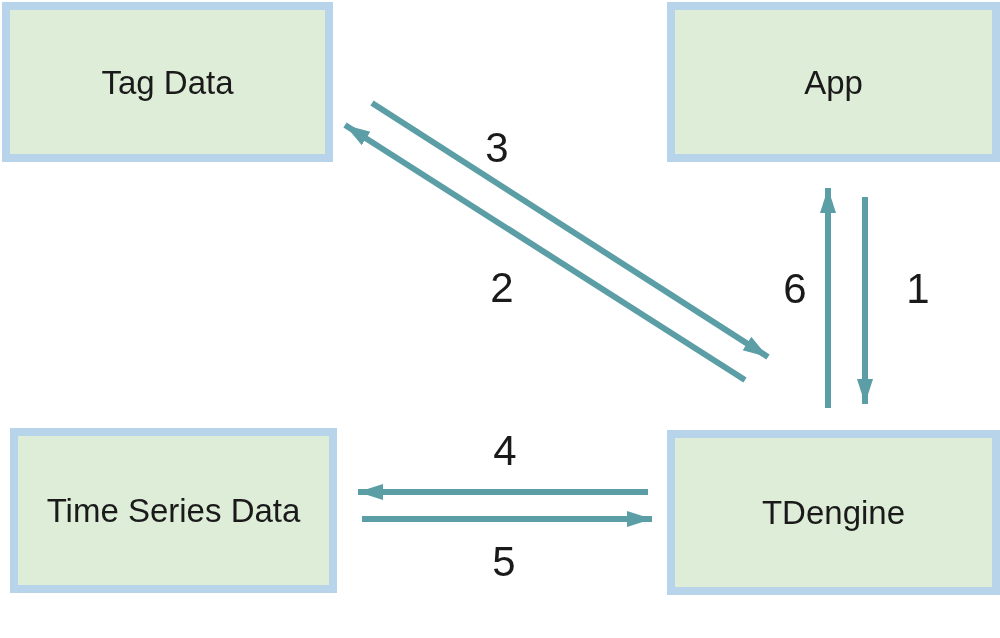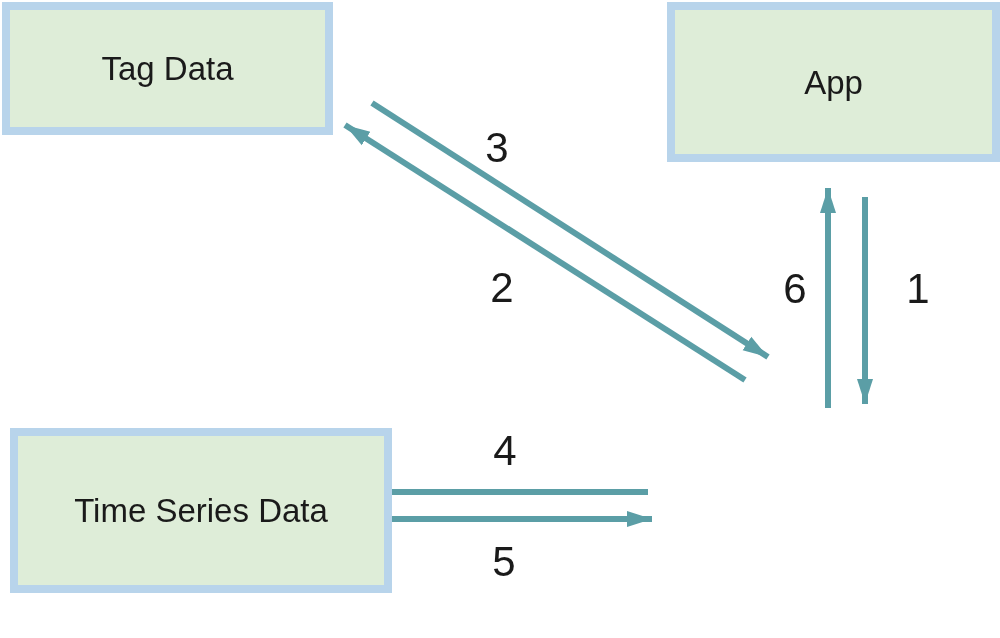--- a/index.html
+++ b/index.html
@@ -24,23 +24,23 @@
     position:absolute;
     box-sizing:border-box;
     background:var(--box-fill);
     border:8px solid var(--box-border);
     display:flex;align-items:center;justify-content:center;
     color:var(--label-text);
     font-size:33px;
     line-height:1;
     white-space:nowrap;
   }
-  .node-tag-data{left:2px;top:2px;width:331px;height:133px;}
+  .node-tag-data{left:2px;top:2px;width:331px;height:160px;}
   .node-app{left:667px;top:2px;width:333px;height:160px;text-align:right;}
-  .node-time-series{left:10px;top:428px;width:382px;height:165px;align-items:center;}
+  .node-time-series{left:10px;top:428px;width:327px;height:165px;align-items:center;}
   .node-tdengine{left:667px;top:430px;width:333px;height:165px;}
   .step-label{
     position:absolute;
     transform:translate(-50%,-50%);
     color:var(--label-text);
     font-size:42px;
     line-height:1;
   }
   .lbl-1{left:918px;top:289px;}
   .lbl-2{left:502px;top:288px;}
@@ -74,20 +74,23 @@
   </div>
 
   <div class="node node-app">
     <span>App</span>
   </div>
 
   <div class="node node-time-series">
     <span>Time Series Data</span>
   </div>
 
+  <div class="node node-tdengine">
+    <span>TDengine</span>
+  </div>
 
   <span class="step-label lbl-1">1</span>
   <span class="step-label lbl-2">2</span>
   <span class="step-label lbl-3">3</span>
   <span class="step-label lbl-4">4</span>
   <span class="step-label lbl-5">5</span>
   <span class="step-label lbl-6">6</span>
 
 </div>
 

